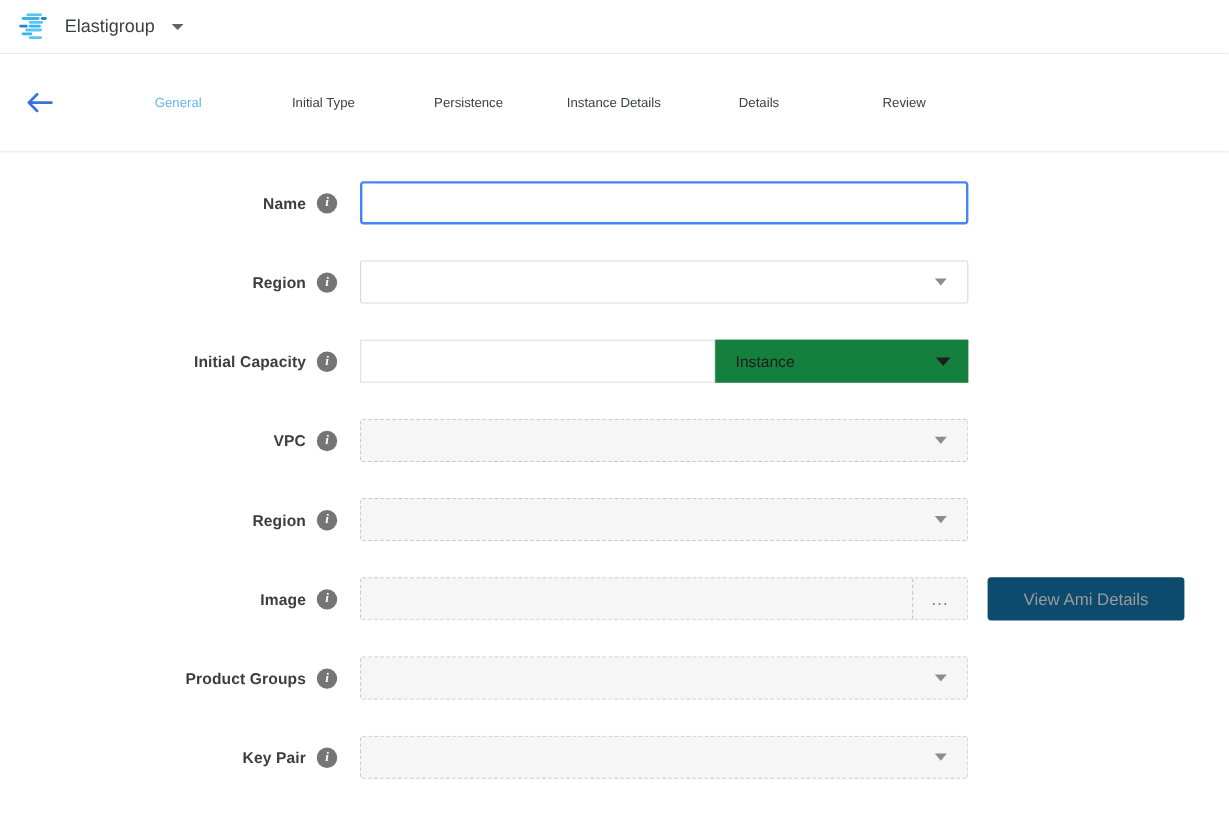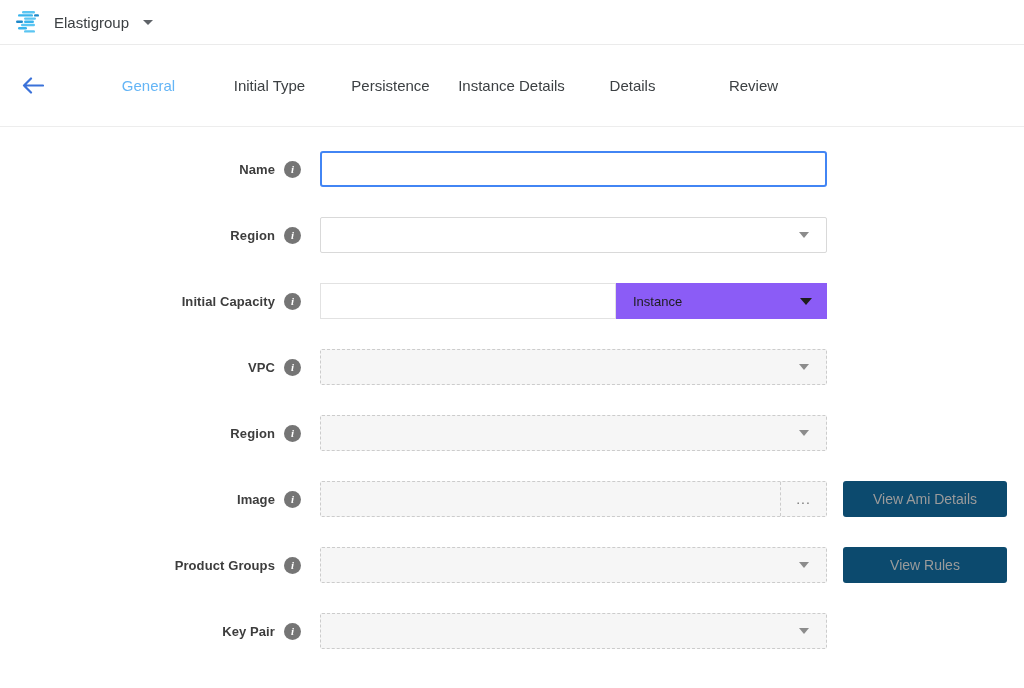--- a/index.html
+++ b/index.html
@@ -14,29 +14,29 @@
   .brand-title { font-size: 15px; color: #3c4043; }
   .caret-dark { width: 0; height: 0; border-left: 5px solid transparent;
     border-right: 5px solid transparent; border-top: 5px solid #5f6368; margin-left: 2px; }
 
   
   .tabbar { height: 82px; display: flex; align-items: center; padding: 0 18px;
     border-bottom: 1px solid #ededed; }
   .back-btn { width: 30px; height: 30px; display: flex; align-items: center;
     justify-content: center; cursor: pointer; background: none; border: none; }
   .tabs { display: flex; margin-left: 40px; }
-  .tab { min-width: 121px; text-align: center; font-size: 15px; color: #3c4043;
+  .tab { min-width: 121px; text-align: center; font-size: 11px; color: #3c4043;
     cursor: pointer; background: none; border: none; font-family: inherit; }
   .tab.active { color: #64b5f6; }
 
   
   .form { padding-top: 24px; }
   .row { display: flex; align-items: center; height: 36px; margin-bottom: 30px; }
   .label-group { width: 281px; display: flex; justify-content: flex-end;
-    align-items: center; gap: 9px; flex: 0 0 auto; margin-left: 20px; }
+    align-items: center; gap: 9px; flex: 0 0 auto; }
   .field-label { font-size: 13px; font-weight: bold; color: #3d3d3d; letter-spacing: 0.1px; }
   .info { width: 17px; height: 17px; border-radius: 50%; background: #757575;
     color: #ffffff; font-size: 11px; font-weight: bold; display: flex; align-items: center;
     justify-content: center; cursor: pointer; flex: 0 0 auto;
     font-family: "Liberation Serif", serif; font-style: italic; }
 
   .control { margin-left: 19px; width: 507px; height: 36px; flex: 0 0 auto; }
   .text-input { width: 100%; height: 100%; border: 2px solid #4285f4; border-radius: 3px;
     outline: none; padding: 0 10px; font-size: 14px; color: #333; background: #fff;
     font-family: inherit; }
@@ -44,21 +44,21 @@
   .select { width: 100%; height: 100%; border: 1px solid #d9d9d9; border-radius: 2px;
     background: #ffffff; display: flex; align-items: center; justify-content: flex-end;
     padding-right: 17px; cursor: pointer; }
   .select.disabled { border: 1px dashed #cccccc; background: #f6f6f6; }
   .caret-gray { width: 0; height: 0; border-left: 5px solid transparent;
     border-right: 5px solid transparent; border-top: 6px solid #8c8c8c; }
 
   .split { margin-left: 19px; width: 507px; height: 36px; display: flex; flex: 0 0 auto; }
   .split-input { width: 296px; height: 36px; border: 1px solid #e2e2e2; outline: none;
     padding: 0 10px; font-size: 14px; background: #fff; font-family: inherit; }
-  .unit-select { width: 211px; height: 36px; background: #8b5cf6; display: flex;
+  .unit-select { width: 211px; height: 36px; background: #15803d; display: flex;
     align-items: center; justify-content: space-between; padding: 0 15px 0 17px;
     cursor: pointer; }
   .unit-label { font-size: 13px; color: #1d1d1d; }
   .caret-black { width: 0; height: 0; border-left: 6px solid transparent;
     border-right: 6px solid transparent; border-top: 7px solid #1d1d1d; }
 
   .image-control { margin-left: 19px; width: 507px; height: 36px; display: flex;
     border: 1px dashed #cccccc; border-radius: 2px; background: #f6f6f6; flex: 0 0 auto; }
   .image-input-area { flex: 1; }
   .ellipsis-btn { width: 46px; border: none; border-left: 1px dashed #cccccc;
@@ -184,21 +184,20 @@
   <div class="row">
     <div class="label-group">
       <span class="field-label">Product Groups</span>
       <span class="info">i</span>
     </div>
     <div class="control">
       <div class="select disabled">
         <span class="caret-gray"></span>
       </div>
     </div>
-    <button class="action-btn">View Rules</button>
   </div>
 
   <div class="row">
     <div class="label-group">
       <span class="field-label">Key Pair</span>
       <span class="info">i</span>
     </div>
     <div class="control">
       <div class="select disabled">
         <span class="caret-gray"></span>

